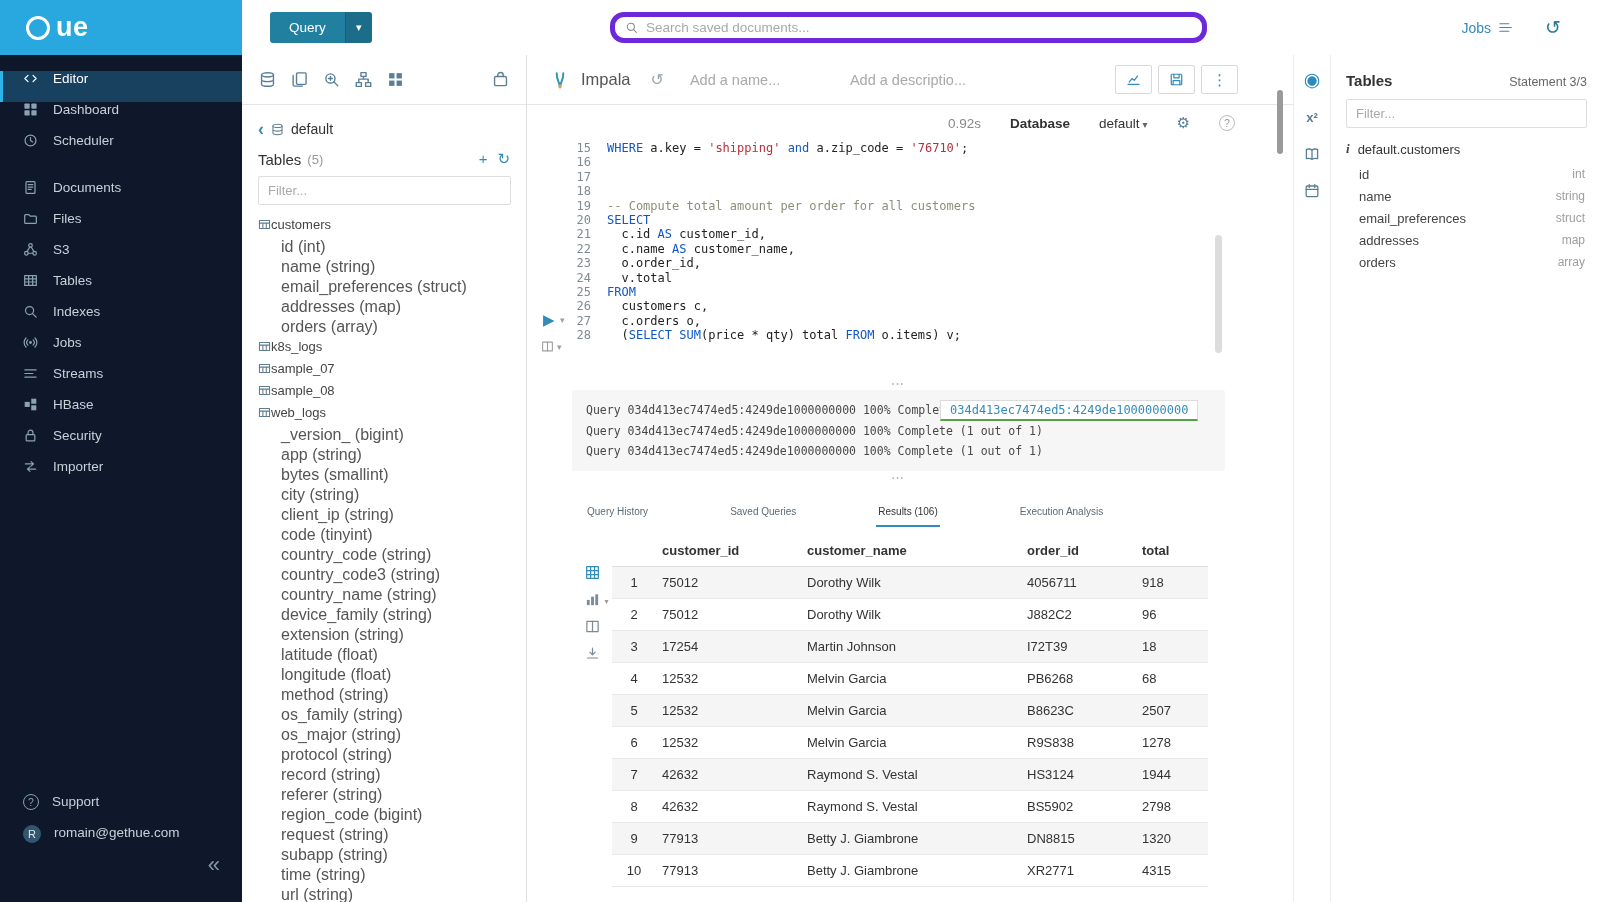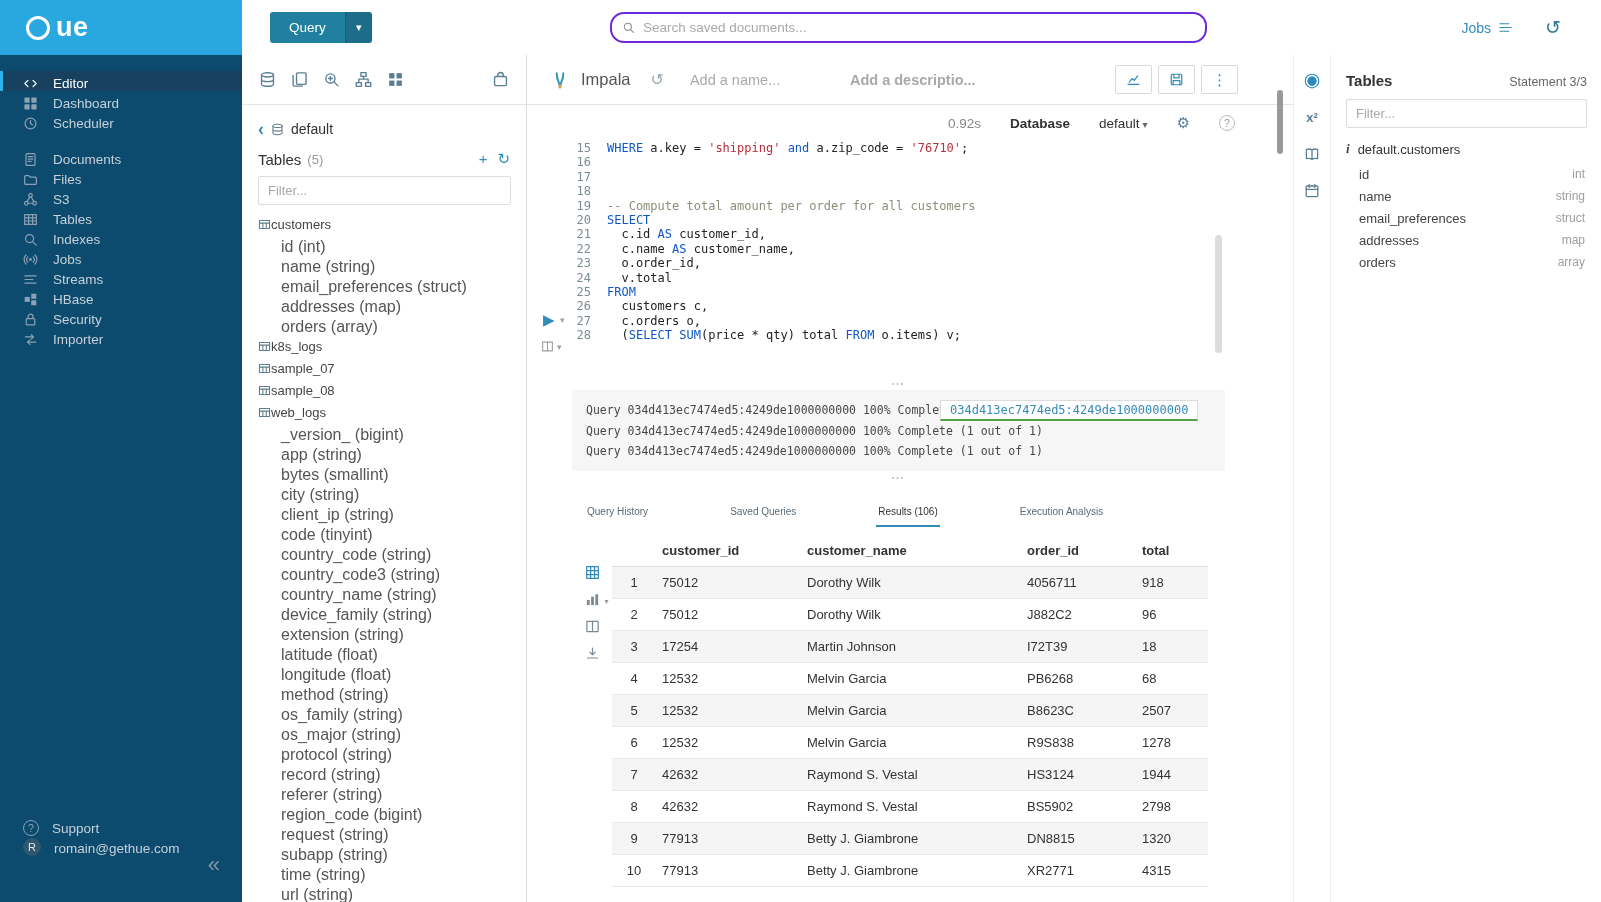--- a/index.html
+++ b/index.html
@@ -3,40 +3,40 @@
 <meta charset="utf-8">
 <style>
   *{margin:0;padding:0;box-sizing:border-box}
   html,body{width:1601px;height:902px;overflow:hidden;background:#fff;
     font-family:"Liberation Sans",sans-serif;font-size:13px;color:#333}
   .icn svg{width:1em;height:1em;display:block}
   input{font-family:"Liberation Sans",sans-serif;outline:none}
   input::placeholder{color:#a9a9a9}
 
   
-  .sidebar{position:absolute;left:0;top:0;width:242px;height:902px;background:#0c4a6e;color:#c6d1d9}
+  .sidebar{position:absolute;left:0;top:0;width:242px;height:902px;background:#0f172a;color:#c6d1d9}
   .logo{height:55px;background:#29a8e0;display:flex;align-items:center;padding-left:26px;gap:6px;cursor:pointer}
   .logo-ring{width:24px;height:24px;border:3.5px solid #fff;border-radius:50%;display:inline-block}
   .logo-text{color:#fff;font-size:27px;font-weight:bold;letter-spacing:.5px;line-height:1}
   .nav-group{margin-top:16px}
-  .nav-item{height:20px;display:flex;align-items:flex-end;gap:13px;padding-left:23px;cursor:pointer;font-size:13.5px;color:#c6d1d9;white-space:nowrap}
+  .nav-item{height:31px;display:flex;align-items:flex-start;gap:13px;padding-left:23px;cursor:pointer;font-size:13.5px;color:#c6d1d9;white-space:nowrap}
   .nav-item .icn{width:17px;color:#8aa2b3;font-size:15px;flex:0 0 auto}
   .nav-item.active{background:#17415f;color:#fff;border-left:3px solid #2bb3ea;padding-left:20px}
   .nav-item.active .icn{color:#fff}
   .sb-footer{position:absolute;bottom:46px;left:0;right:0}
   .qcircle{width:16px;height:16px;border-radius:50%;border:1.3px solid #8aa2b3;color:#8aa2b3;font-size:10.5px;display:flex;align-items:center;justify-content:center}
   .avatar{width:18px;height:18px;border-radius:50%;background:#33566f;color:#dfe7ec;font-size:11px;display:flex;align-items:center;justify-content:center}
   .collapse{position:absolute;right:22px;bottom:26px;font-size:22px;color:#7f98a8;cursor:pointer;line-height:1}
 
   
   .topbar{position:absolute;left:242px;top:0;width:1359px;height:55px;background:#fff;display:flex;align-items:center}
   .query-btn{margin-left:28px;display:flex;height:31px;border-radius:3px;overflow:hidden;cursor:pointer;flex:0 0 auto}
   .qb-main{background:#2180a0;color:#fff;padding:0 19px;display:flex;align-items:center;font-size:13.5px}
   .qb-caret{background:#1b6d89;color:#fff;width:27px;display:flex;align-items:center;justify-content:center;font-size:11px;border-left:1px solid #16607a}
-  .search-box{position:absolute;left:368px;top:12px;width:597px;height:31px;border:2px solid #6d28d9;border-radius:14px;display:flex;align-items:center;padding:0 10px;gap:8px;color:#8a8a8a}
+  .search-box{position:absolute;left:368px;top:12px;width:597px;height:31px;border:5px solid #6d28d9;border-radius:14px;display:flex;align-items:center;padding:0 10px;gap:8px;color:#8a8a8a}
   .search-box input{border:0;flex:1;font-size:13.5px;color:#333}
   .tb-right{margin-left:auto;display:flex;align-items:center;gap:10px;padding-right:40px}
   .jobs-link{color:#338bb8;font-size:14px;display:flex;align-items:center;gap:7px;cursor:pointer}
   .jobs-link .icn{font-size:15px}
   .tb-hist{color:#2b7a99;font-size:19px;cursor:pointer;margin-left:22px}
 
   
   .left-panel{position:absolute;left:242px;top:55px;width:285px;height:847px;border-right:1px solid #ddd;overflow:hidden;background:#fff}
   .lp-toolbar{height:50px;border-bottom:1px solid #e5e5e5;display:flex;align-items:center;padding:0 17px;gap:15px;color:#5a7f95}
   .lp-toolbar .icn{font-size:17px;cursor:pointer}
@@ -442,21 +442,21 @@
   <div class="ed-header">
     <span class="icn engine-icn">
         <svg viewBox="0 0 16 16">
           <path stroke="#2c96b8" fill="none" stroke-width="1.4" stroke-linecap="round" d="M8 13.5C8 9.5 5.4 8.6 5.6 3M8 13.5C8 9.5 10.6 8.6 10.4 3"></path>
           <circle cx="8" cy="12.6" r="1.3" fill="#e8a33d" stroke="none"></circle>
         </svg>
       </span>
     <span class="engine-name">Impala</span>
     <span class="ed-hist">↺</span>
     <input class="ph-input" placeholder="Add a name..." style="">
-    <input class="ph-input" style="width: 180px; font-weight: bold;" placeholder="Add a descriptio...">
+    <input class="ph-input" style="width: 180px;" placeholder="Add a descriptio...">
     <div class="ed-btns">
       <span class="ed-btn icn">
           <svg viewBox="0 0 16 16">
             <path stroke="currentColor" fill="none" stroke-width="1.3" stroke-linecap="round" stroke-linejoin="round" d="M2.2 13.2h11.6M3.4 10.8l3-3.8 2.4 1.9 3.6-4.7"></path>
           </svg>
         </span>
       <span class="ed-btn icn">
           <svg viewBox="0 0 16 16">
             <rect stroke="currentColor" fill="none" stroke-width="1.3" stroke-linecap="round" stroke-linejoin="round" x="2.4" y="2.4" width="11.2" height="11.2" rx="1"></rect>
             <path stroke="currentColor" fill="none" stroke-width="1.3" stroke-linecap="round" stroke-linejoin="round" d="M5.2 2.4v3.8h5.6V2.4M4.4 13.6V9.2h7.2v4.4"></path>

